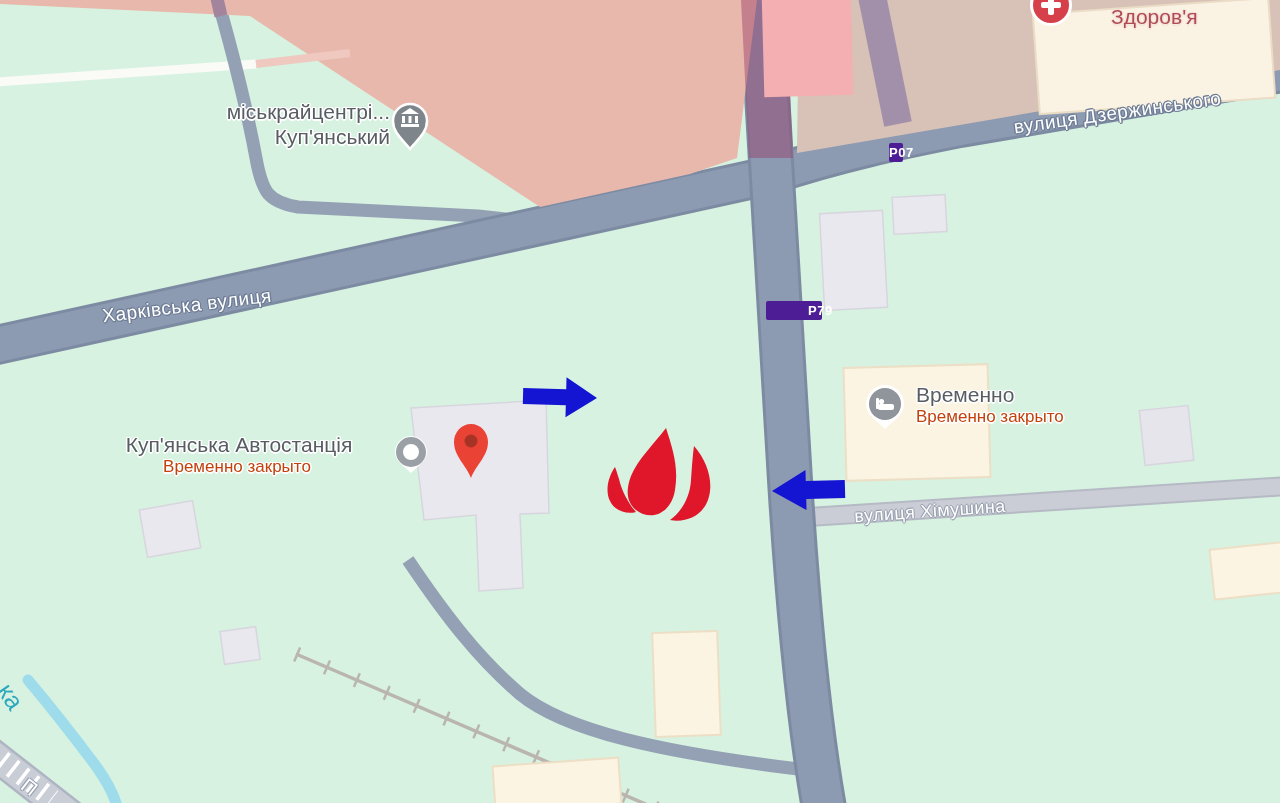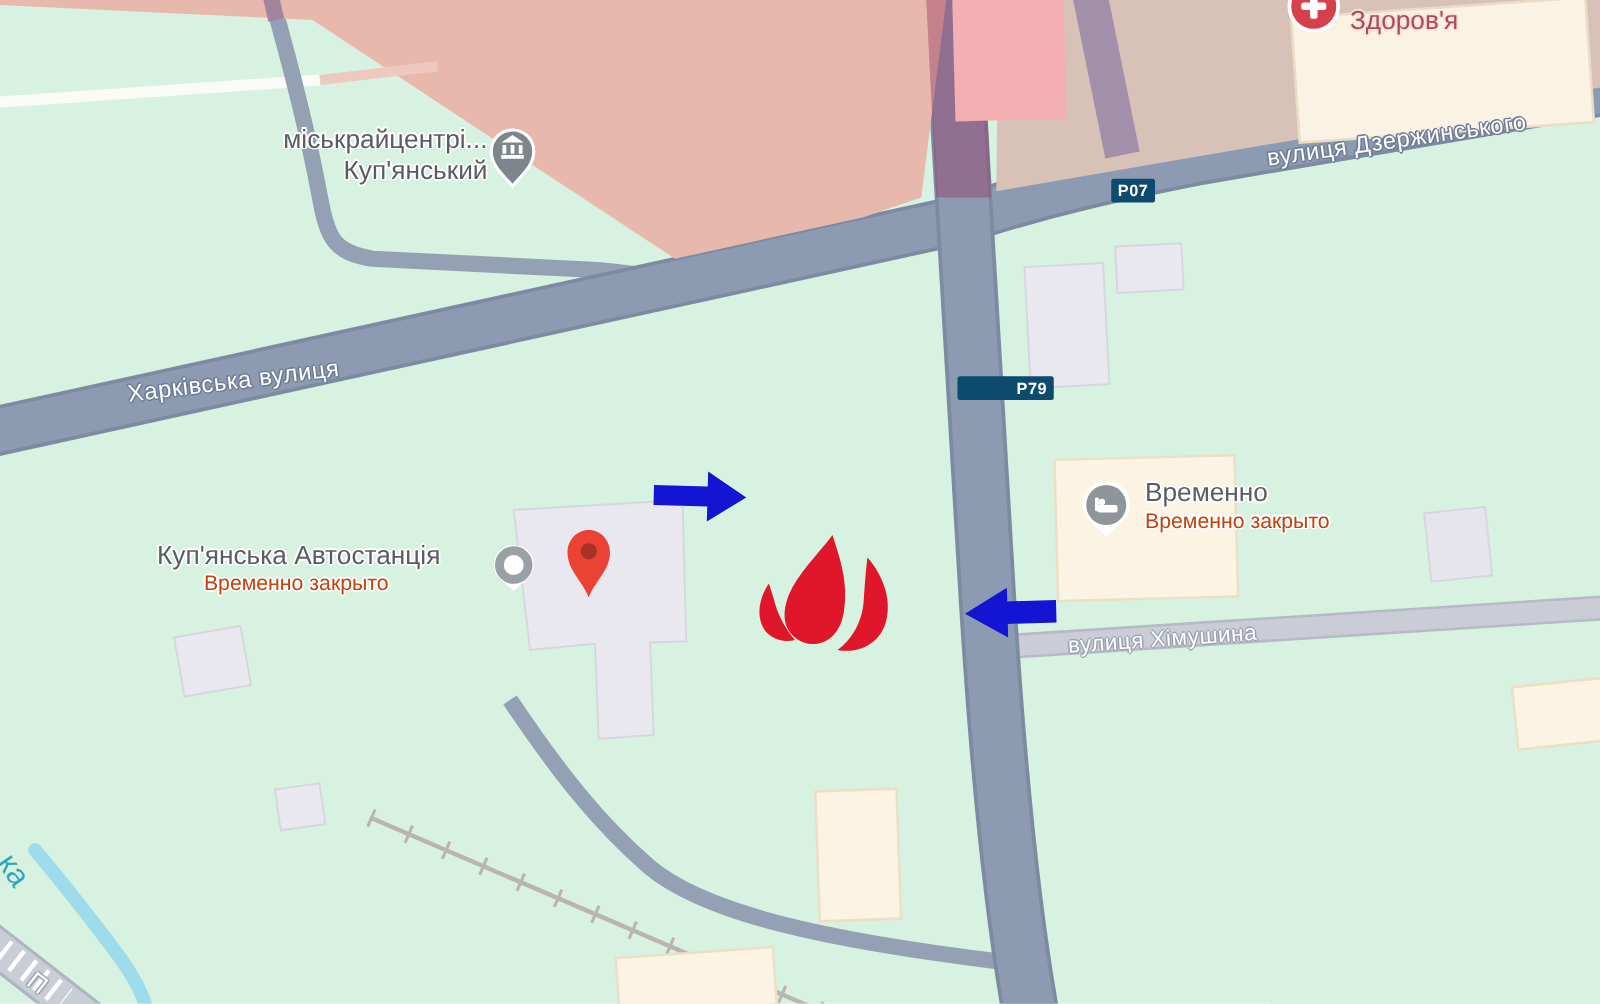--- a/index.html
+++ b/index.html
@@ -15,22 +15,22 @@
                 1px 1px 0 #fff,-1px -1px 0 #fff,1px -1px 0 #fff,-1px 1px 0 #fff;}
   .poi-red{font-size:21px;color:#b04b54;
     text-shadow:1.5px 0 0 #f4e3da,-1.5px 0 0 #f4e3da,0 1.5px 0 #f4e3da,0 -1.5px 0 #f4e3da;}
   .street{font-size:19px;color:#ffffff;letter-spacing:.5px;text-align:center;
     text-shadow:1.2px 0 0 #6e7d95,-1.2px 0 0 #6e7d95,0 1.2px 0 #6e7d95,0 -1.2px 0 #6e7d95,
                 1px 1px 0 #6e7d95,-1px -1px 0 #6e7d95;}
   .street-minor{font-size:18px;color:#ffffff;letter-spacing:.4px;text-align:center;
     text-shadow:1.2px 0 0 #9aa2b0,-1.2px 0 0 #9aa2b0,0 1.2px 0 #9aa2b0,0 -1.2px 0 #9aa2b0;}
   .water-lbl{font-size:25px;color:#2fa8be;
     text-shadow:1px 0 0 #d7f2e0,-1px 0 0 #d7f2e0,0 1px 0 #d7f2e0,0 -1px 0 #d7f2e0;}
-  .badge{position:absolute;background:#0c4a6e;color:#fff;font-size:13px;font-weight:bold;
-    width:35px;height:19px;line-height:19px;text-align:center;border-radius:2px;letter-spacing:.5px;}
+  .badge{position:absolute;background:#4c1d95;color:#fff;font-size:13px;font-weight:bold;
+    width:14px;height:19px;line-height:19px;text-align:center;border-radius:2px;letter-spacing:.5px;}
   .ta-r{text-align:right;}
 </style>
 </head>
 <body>
 
 <div class="map">
 
   <svg class="base" width="1280" height="803" viewBox="0 0 1280 803">
 
     <rect x="0" y="0" width="1280" height="803" fill="#d7f2e0"></rect>
@@ -133,21 +133,21 @@
 
     <polygon points="523,389 566,389 566,377 597,397 566,417 566,405 523,405" fill="#1414d3" transform="rotate(1.5 560 397)"></polygon>
     <polygon points="845,481 806,481 806,470 772,490 806,510 806,499 845,499" fill="#1414d3" transform="rotate(-1.5 810 490)"></polygon>
   </svg>
 
   <div class="lbl poi-name ta-r" style="left:140px;top:99px;width:250px;line-height:25px;">
     <div>міськрайцентрі...</div>
     <div>Куп'янський</div>
   </div>
 
-  <div class="lbl poi-red" style="left:1080px;top:5px;">Здоров'я</div>
+  <div class="lbl poi-red" style="left:1111px;top:5px;">Здоров'я</div>
 
   <div class="lbl" style="left:916px;top:383px;">
     <div class="poi-name">Временно</div>
     <div class="poi-sub">Временно закрыто</div>
   </div>
 
   <div class="lbl ta-r" style="left:85px;top:433px;width:308px;text-align:center;">
     <div class="poi-name">Куп'янська Автостанція</div>
     <div class="poi-sub" style="padding-right:4px;">Временно закрыто</div>
   </div>

